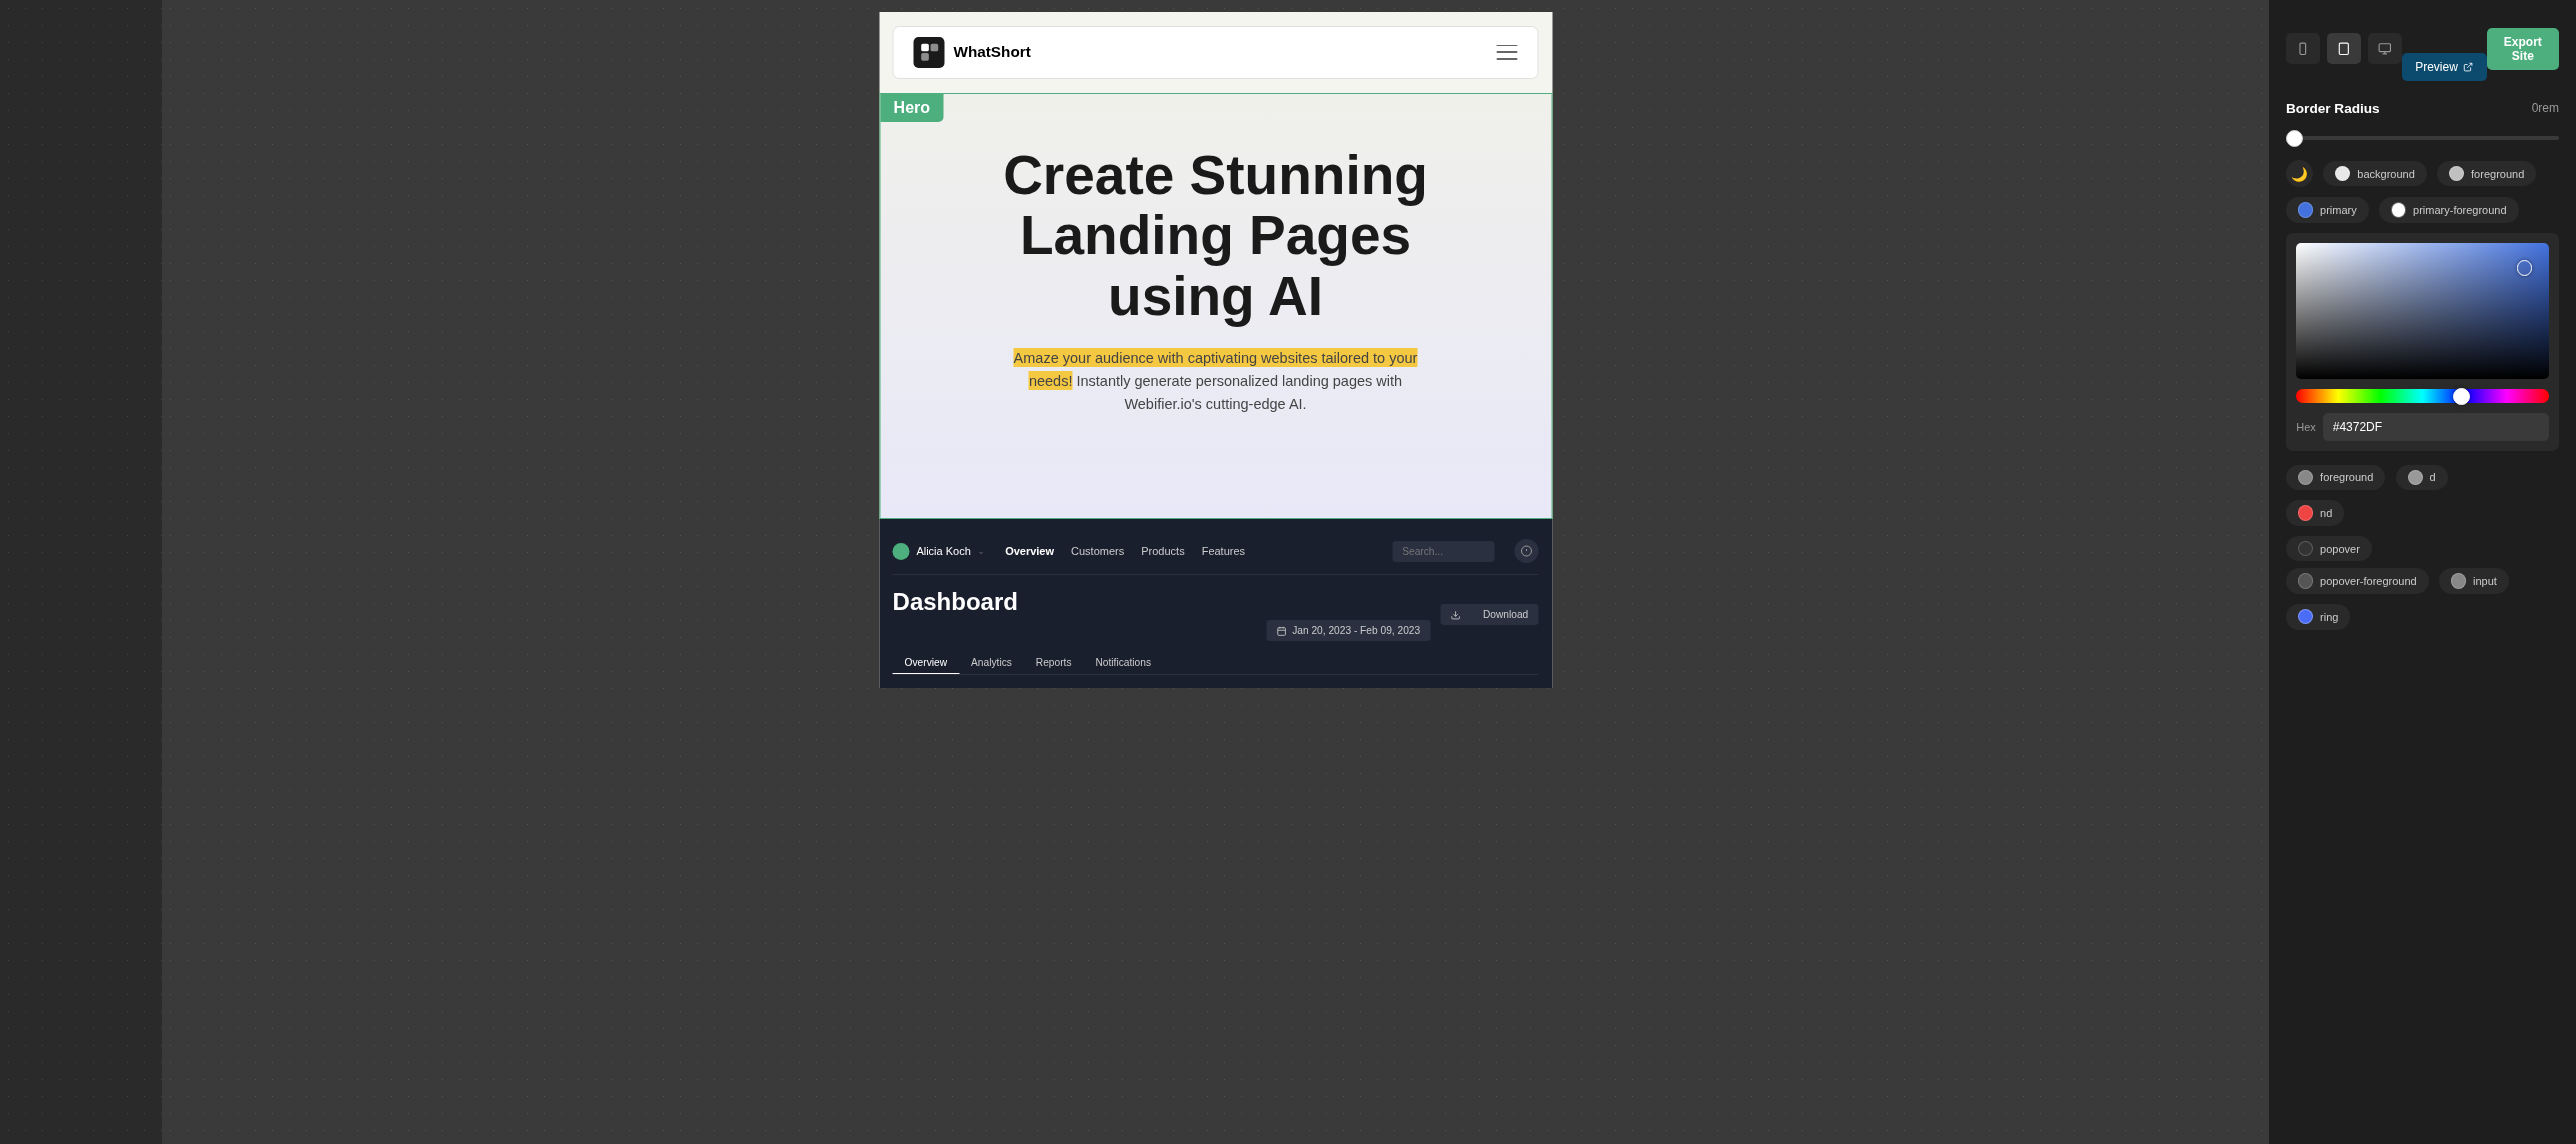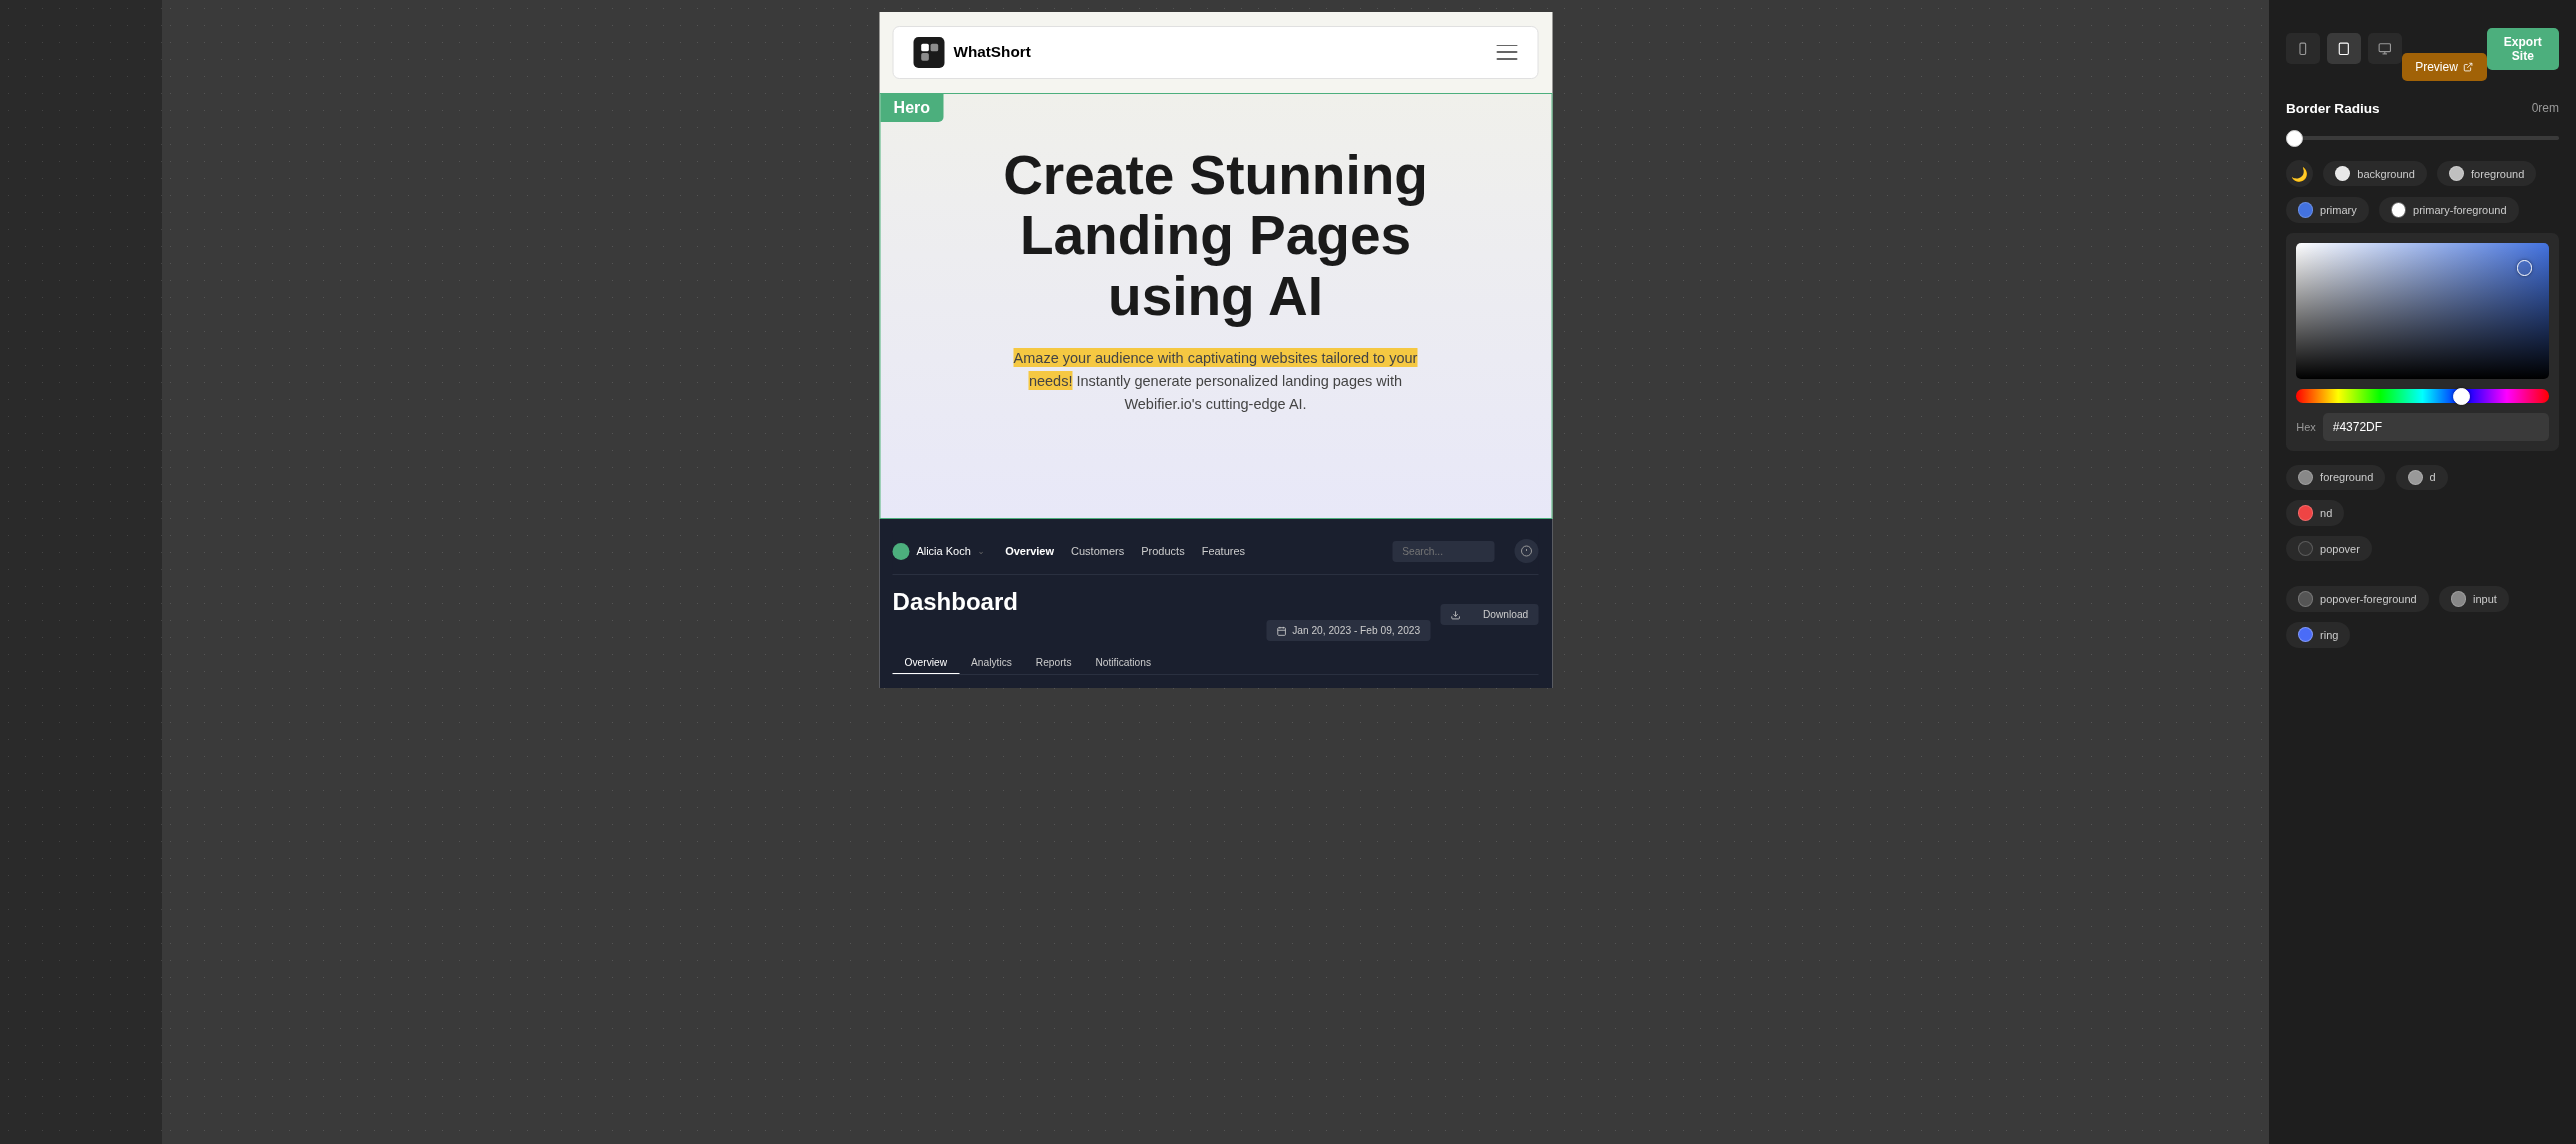--- a/index.html
+++ b/index.html
@@ -334,21 +334,21 @@
       cursor: pointer;
       color: #999;
     }
 
     .view-btn.active {
       background: #3a3a3a;
       color: white;
     }
 
     .preview-btn {
-      background: #a16207;
+      background: #0c4a6e;
       color: white;
       border: none;
       padding: 6.8px 13.6px;
       border-radius: 5.1px;
       font-size: 12px;
       cursor: pointer;
       display: flex;
       align-items: center;
       gap: 5.1px;
       margin-top: 36px;
@@ -735,21 +735,21 @@
     </div>
   </div>
 
   <div style="display:flex; gap:10.2px; margin-bottom:10.2px; overflow:hidden;">
     <div class="partial-token" style="overflow:hidden;">
       <div class="color-swatch" style="background:#ef4444; flex-shrink:0;"></div>
       <span class="color-label" style="white-space:nowrap;">nd</span>
     </div>
   </div>
 
-  <div style="display:flex; gap:10.2px; margin-bottom:25px;">
+  <div style="display:flex; gap:10.2px; margin-bottom:7px;">
     <div class="partial-token" style="overflow:hidden;">
       <div class="color-swatch" style="background:#333; flex-shrink:0;"></div>
       <span class="color-label" style="white-space:nowrap;">popover</span>
     </div>
   </div>
 
   <div style="display:flex; gap:10.2px; margin-bottom:10.2px;">
     <div class="color-token">
       <div class="color-swatch" style="background:#555;"></div>
       <span class="color-label">popover-foreground</span>

